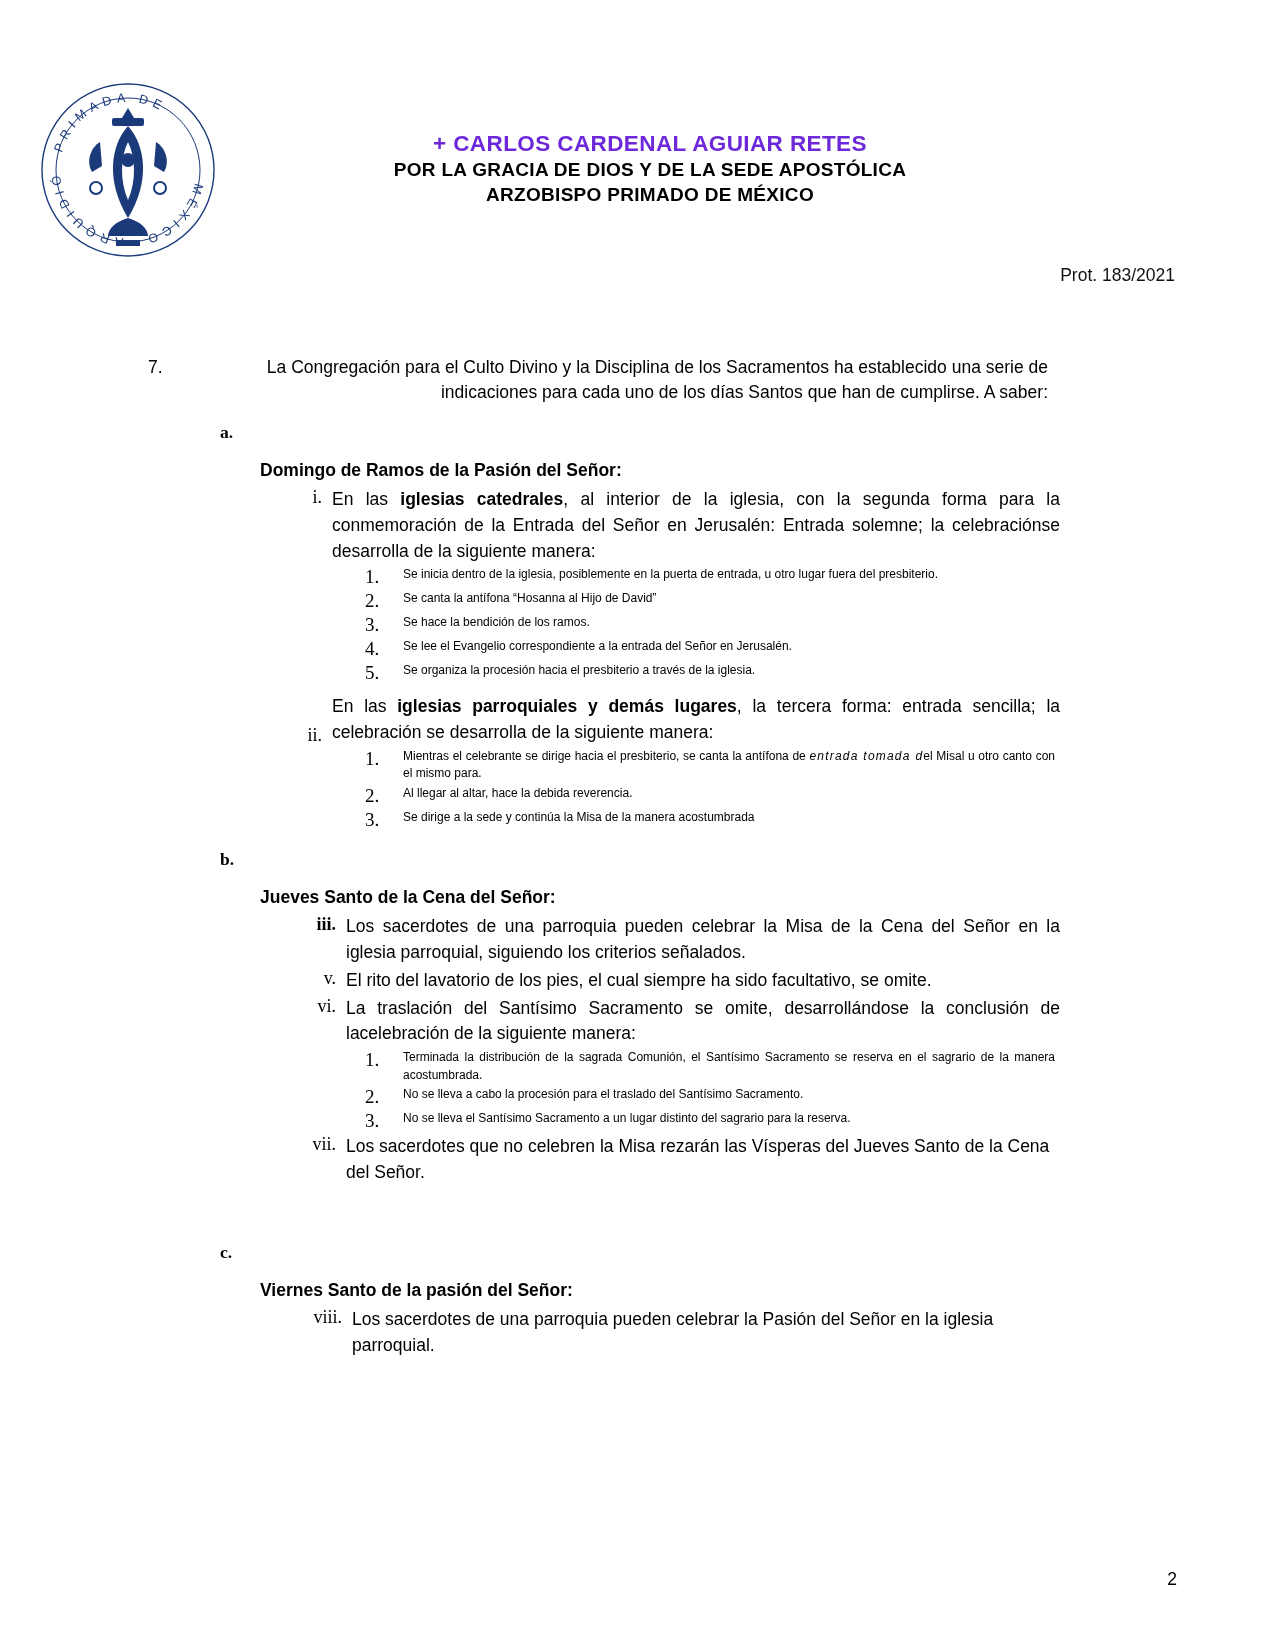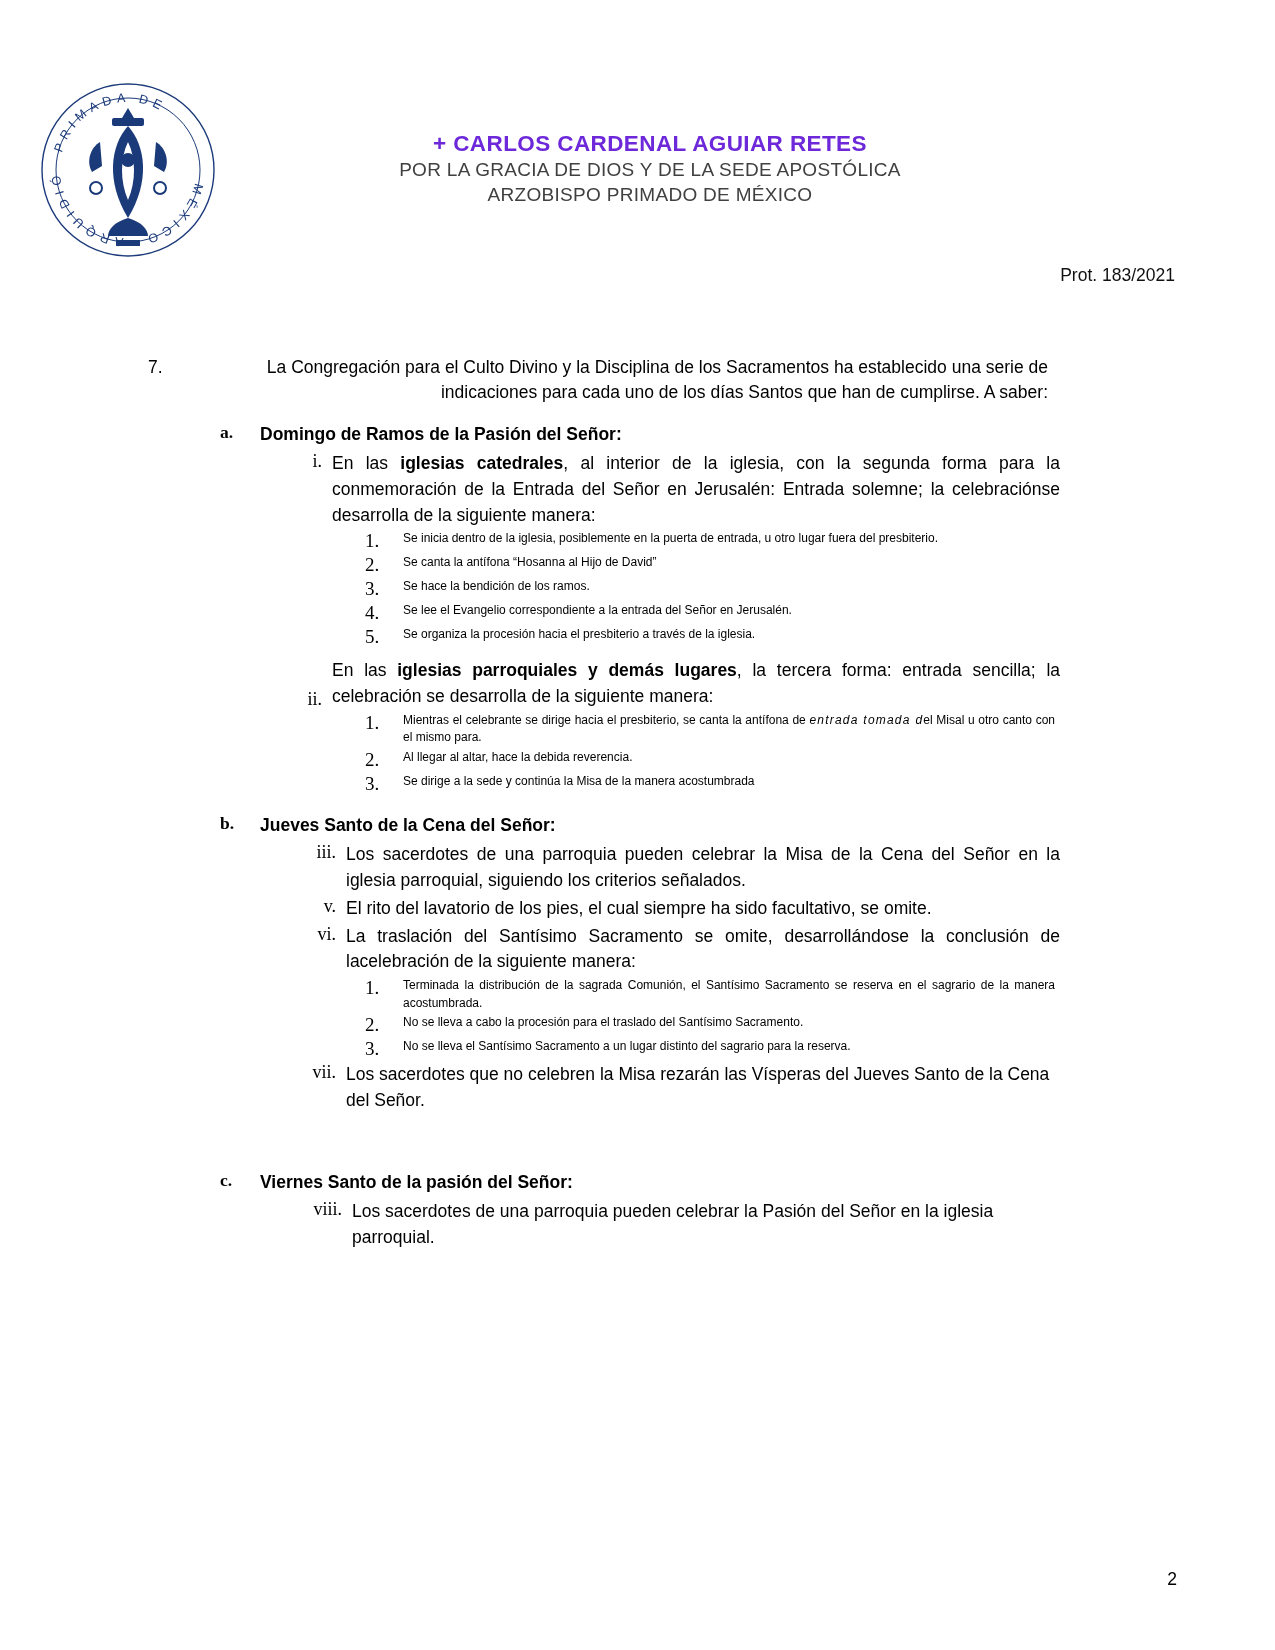--- a/index.html
+++ b/index.html
@@ -45,23 +45,23 @@
   .letterhead .line1 {
     font-size: 22.5px;
     font-weight: bold;
     letter-spacing: 0.4px;
     color: #6d28d9;
     line-height: 1.25;
   }
   .letterhead .line2,
   .letterhead .line3 {
     font-size: 19px;
-    font-weight: normal;
+    font-weight: bold;
     letter-spacing: 0.3px;
-    color: #404040;
+    color: #000000;
     line-height: 1.3;
   }
   .prot {
     position: absolute;
     right: 100px;
     top: 265px;
     font-size: 17.5px;
     color: #111;
   }
 
@@ -104,20 +104,21 @@
     flex: 0 0 40px;
     font-size: 17.5px;
     font-weight: bold;
     font-family: "Liberation Serif", serif;
   }
   .lvl2 .txt {
     flex: 1;
     font-size: 17.5px;
     font-weight: bold;
     line-height: 1.45;
+    margin-top: 36px;
   }
 
   .lvl3 {
     display: flex;
     margin-left: 290px;
     width: 770px;
     margin-bottom: 2px;
   }
   .lvl3 .marker {
     width: 42px;
@@ -271,21 +272,21 @@
       <div class="marker">3.</div>
       <div class="txt">Se dirige a la sede y continúa la Misa de la manera acostumbrada</div>
     </div>
 
     <div class="lvl2" style="margin-top:18px;">
       <div class="marker">b.</div>
       <div class="txt">Jueves Santo de la Cena del Señor:</div>
     </div>
 
     <div class="lvl3 just">
-      <div class="marker" style="width:56px;flex:0 0 56px;">iii.</div>
+      <div class="marker" style="width:56px;flex:0 0 56px;font-weight:bold;">iii.</div>
       <div class="txt">Los sacerdotes de una parroquia pueden celebrar la Misa de la Cena del Señor en la iglesia parroquial, siguiendo los criterios señalados.</div>
     </div>
     <div class="lvl3">
       <div class="marker" style="width:56px;flex:0 0 56px;">v.</div>
       <div class="txt">El rito del lavatorio de los pies, el cual siempre ha sido facultativo, se omite.</div>
     </div>
     <div class="lvl3 just">
       <div class="marker" style="width:56px;flex:0 0 56px;">vi.</div>
       <div class="txt">La traslación del Santísimo Sacramento se omite, desarrollándose la conclusión de lacelebración de la siguiente manera:</div>
     </div>

